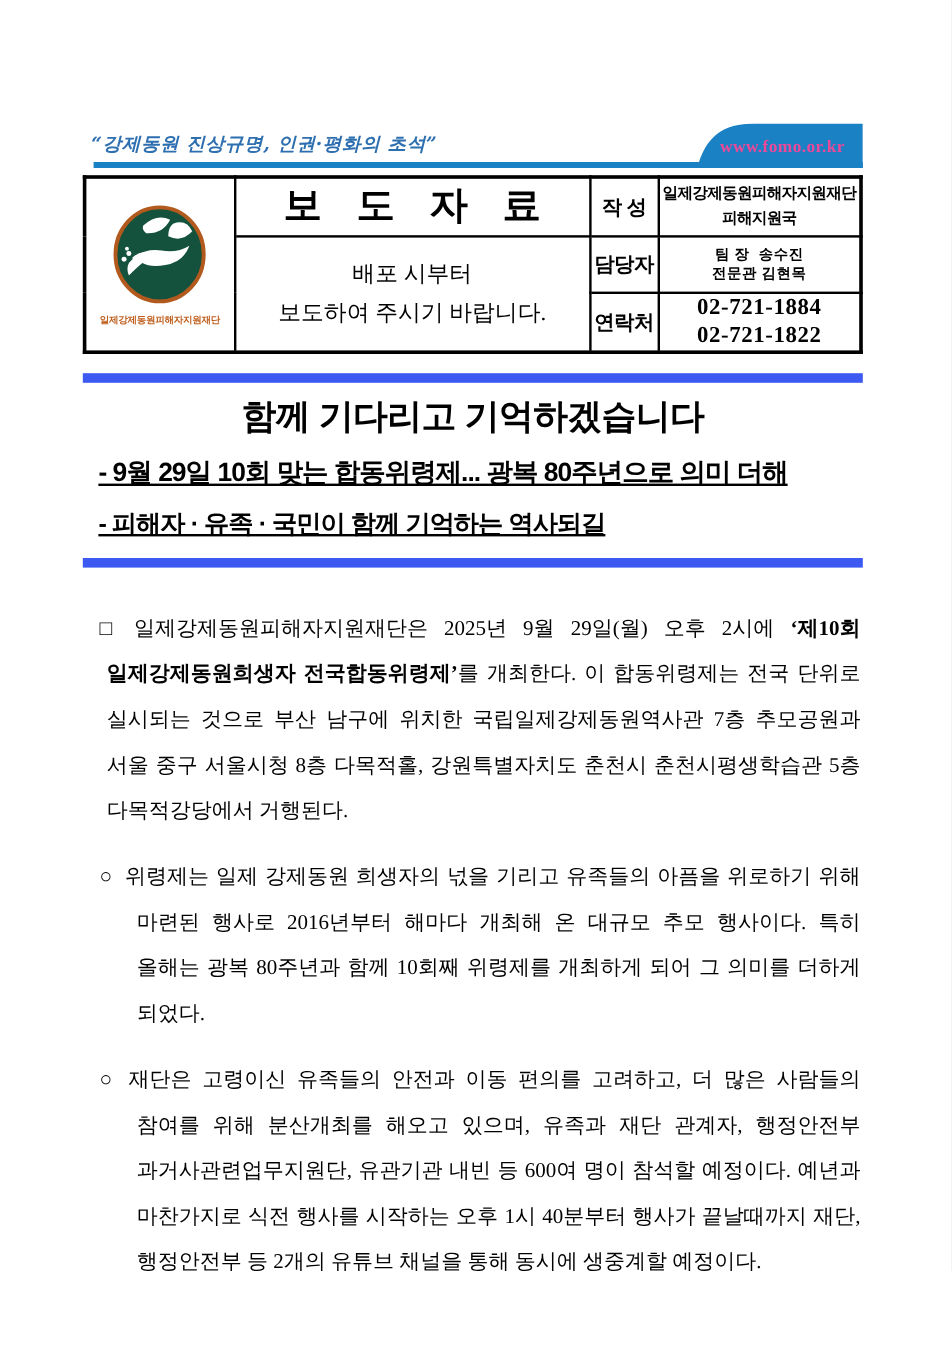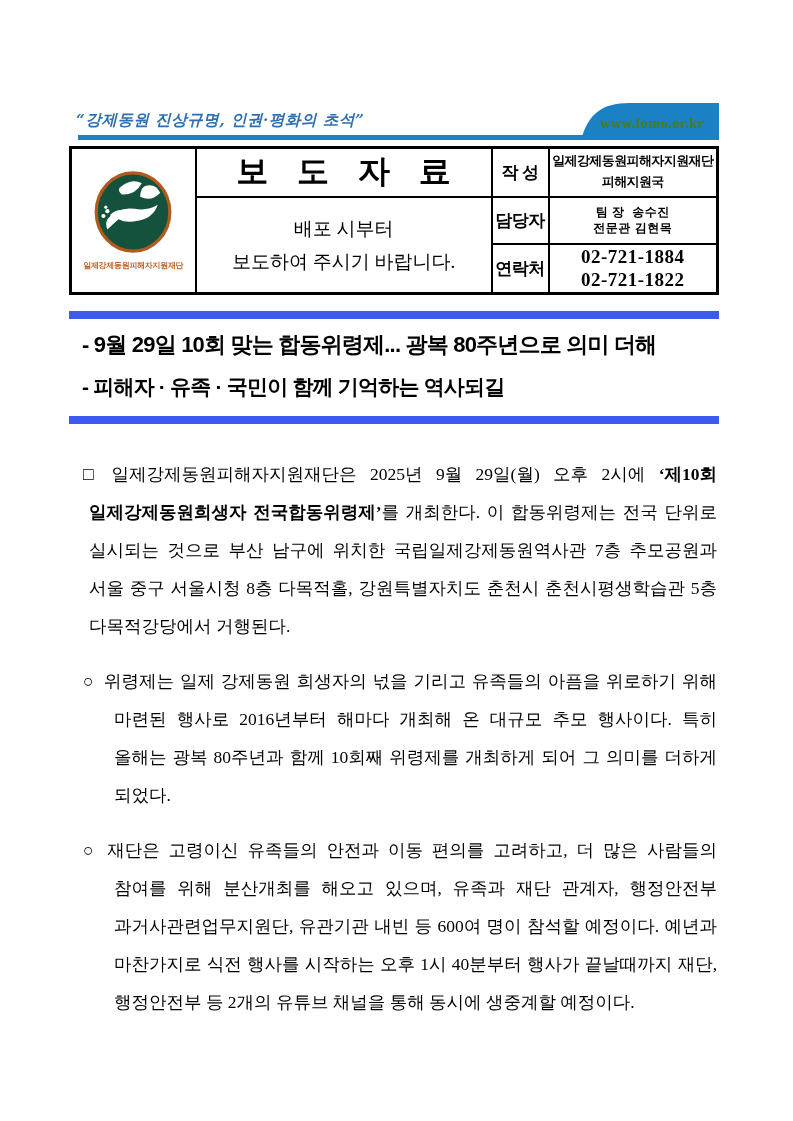--- a/index.html
+++ b/index.html
@@ -21,21 +21,21 @@
     position:absolute; left:7px; bottom:9px;
     font-style:italic; font-weight:bold;
     font-size:15.5px; letter-spacing:0.5px;
     color:#2e6fb0;
     font-family:"DejaVu Serif", serif;
   }
   .url-banner { position:absolute; right:0; bottom:0; width:162px; height:37px; }
   .url-banner svg { position:absolute; inset:0; width:100%; height:100%; }
   .url-text {
     position:absolute; right:15px; bottom:8px;
-    color:#4d7c0f; font-weight:bold; font-size:14.5px;
+    color:#ec4899; font-weight:bold; font-size:14.5px;
     font-family:"Liberation Serif", serif;
     letter-spacing:0.3px;
   }
   .blue-line { position:absolute; left:9px; right:0; bottom:0; height:5px; background:#1a81c4; }
 
   
   table.press-table {
     width:100%; margin-top:6px;
     border-collapse:collapse; table-layout:fixed;
     border:3px solid #000;
@@ -74,20 +74,21 @@
   .title {
     margin-top:9px;
     text-align:center;
     font-family:"Liberation Sans", sans-serif;
     font-weight:800; font-size:29px; letter-spacing:-0.5px;
   }
   .subtitle {
     font-family:"Liberation Sans", sans-serif;
     font-weight:bold; letter-spacing:-0.8px;
     padding-left:13px;
+    text-decoration:underline;
   }
   .subtitle-1 { margin-top:11px; font-size:22px; }
   .subtitle-2 { margin-top:13px; font-size:21px; }
 
   
   .body-text {
     margin-top:31px;
     padding-left:14px; padding-right:2px;
     font-size:17.5px; line-height:38px;
     text-align:justify; text-justify:inter-character;
@@ -160,20 +161,21 @@
         <td class="lbl">연락처</td>
         <td class="val phone">
           <div class="val-phone">02-721-1884</div>
           <div class="val-phone">02-721-1822</div>
         </td>
       </tr>
     </tbody>
       </table>
 
     <div class="bar bar-top"></div>
+    <div class="title">함께 기다리고 기억하겠습니다</div>
     <div class="subtitle subtitle-1">- 9월 29일 10회 맞는 합동위령제... 광복 80주년으로 의미 더해</div>
     <div class="subtitle subtitle-2">- 피해자 · 유족 · 국민이 함께 기억하는 역사되길</div>
     <div class="bar bar-bottom"></div>
 
     <div class="body-text">
       <p class="para para-square"><span class="marker">□</span><span>일제강제동원피해자지원재단은 2025년 9월 29일(월) 오후 2시에 </span><span class="bold-run">‘제10회 일제강제동원희생자 전국합동위령제’</span><span>를 개최한다. 이 합동위령제는 전국 단위로 실시되는 것으로 부산 남구에 위치한 국립일제강제동원역사관 7층 추모공원과 서울 중구 서울시청 8층 다목적홀, 강원특별자치도 춘천시 춘천시평생학습관 5층 다목적강당에서 거행된다.</span></p>
       <p class="para para-circle"><span class="marker">○</span><span>위령제는 일제 강제동원 희생자의 넋을 기리고 유족들의 아픔을 위로하기 위해 마련된 행사로 2016년부터 해마다 개최해 온 대규모 추모 행사이다. 특히 올해는 광복 80주년과 함께 10회째 위령제를 개최하게 되어 그 의미를 더하게 되었다.</span></p>
       <p class="para para-circle"><span class="marker">○</span><span>재단은 고령이신 유족들의 안전과 이동 편의를 고려하고, 더 많은 사람들의 참여를 위해 분산개최를 해오고 있으며, 유족과 재단 관계자, 행정안전부 과거사관련업무지원단, 유관기관 내빈 등 600여 명이 참석할 예정이다. 예년과 마찬가지로 식전 행사를 시작하는 오후 1시 40분부터 행사가 끝날때까지 재단, 행정안전부 등 2개의 유튜브 채널을 통해 동시에 생중계할 예정이다.</span></p>
     </div>
 

